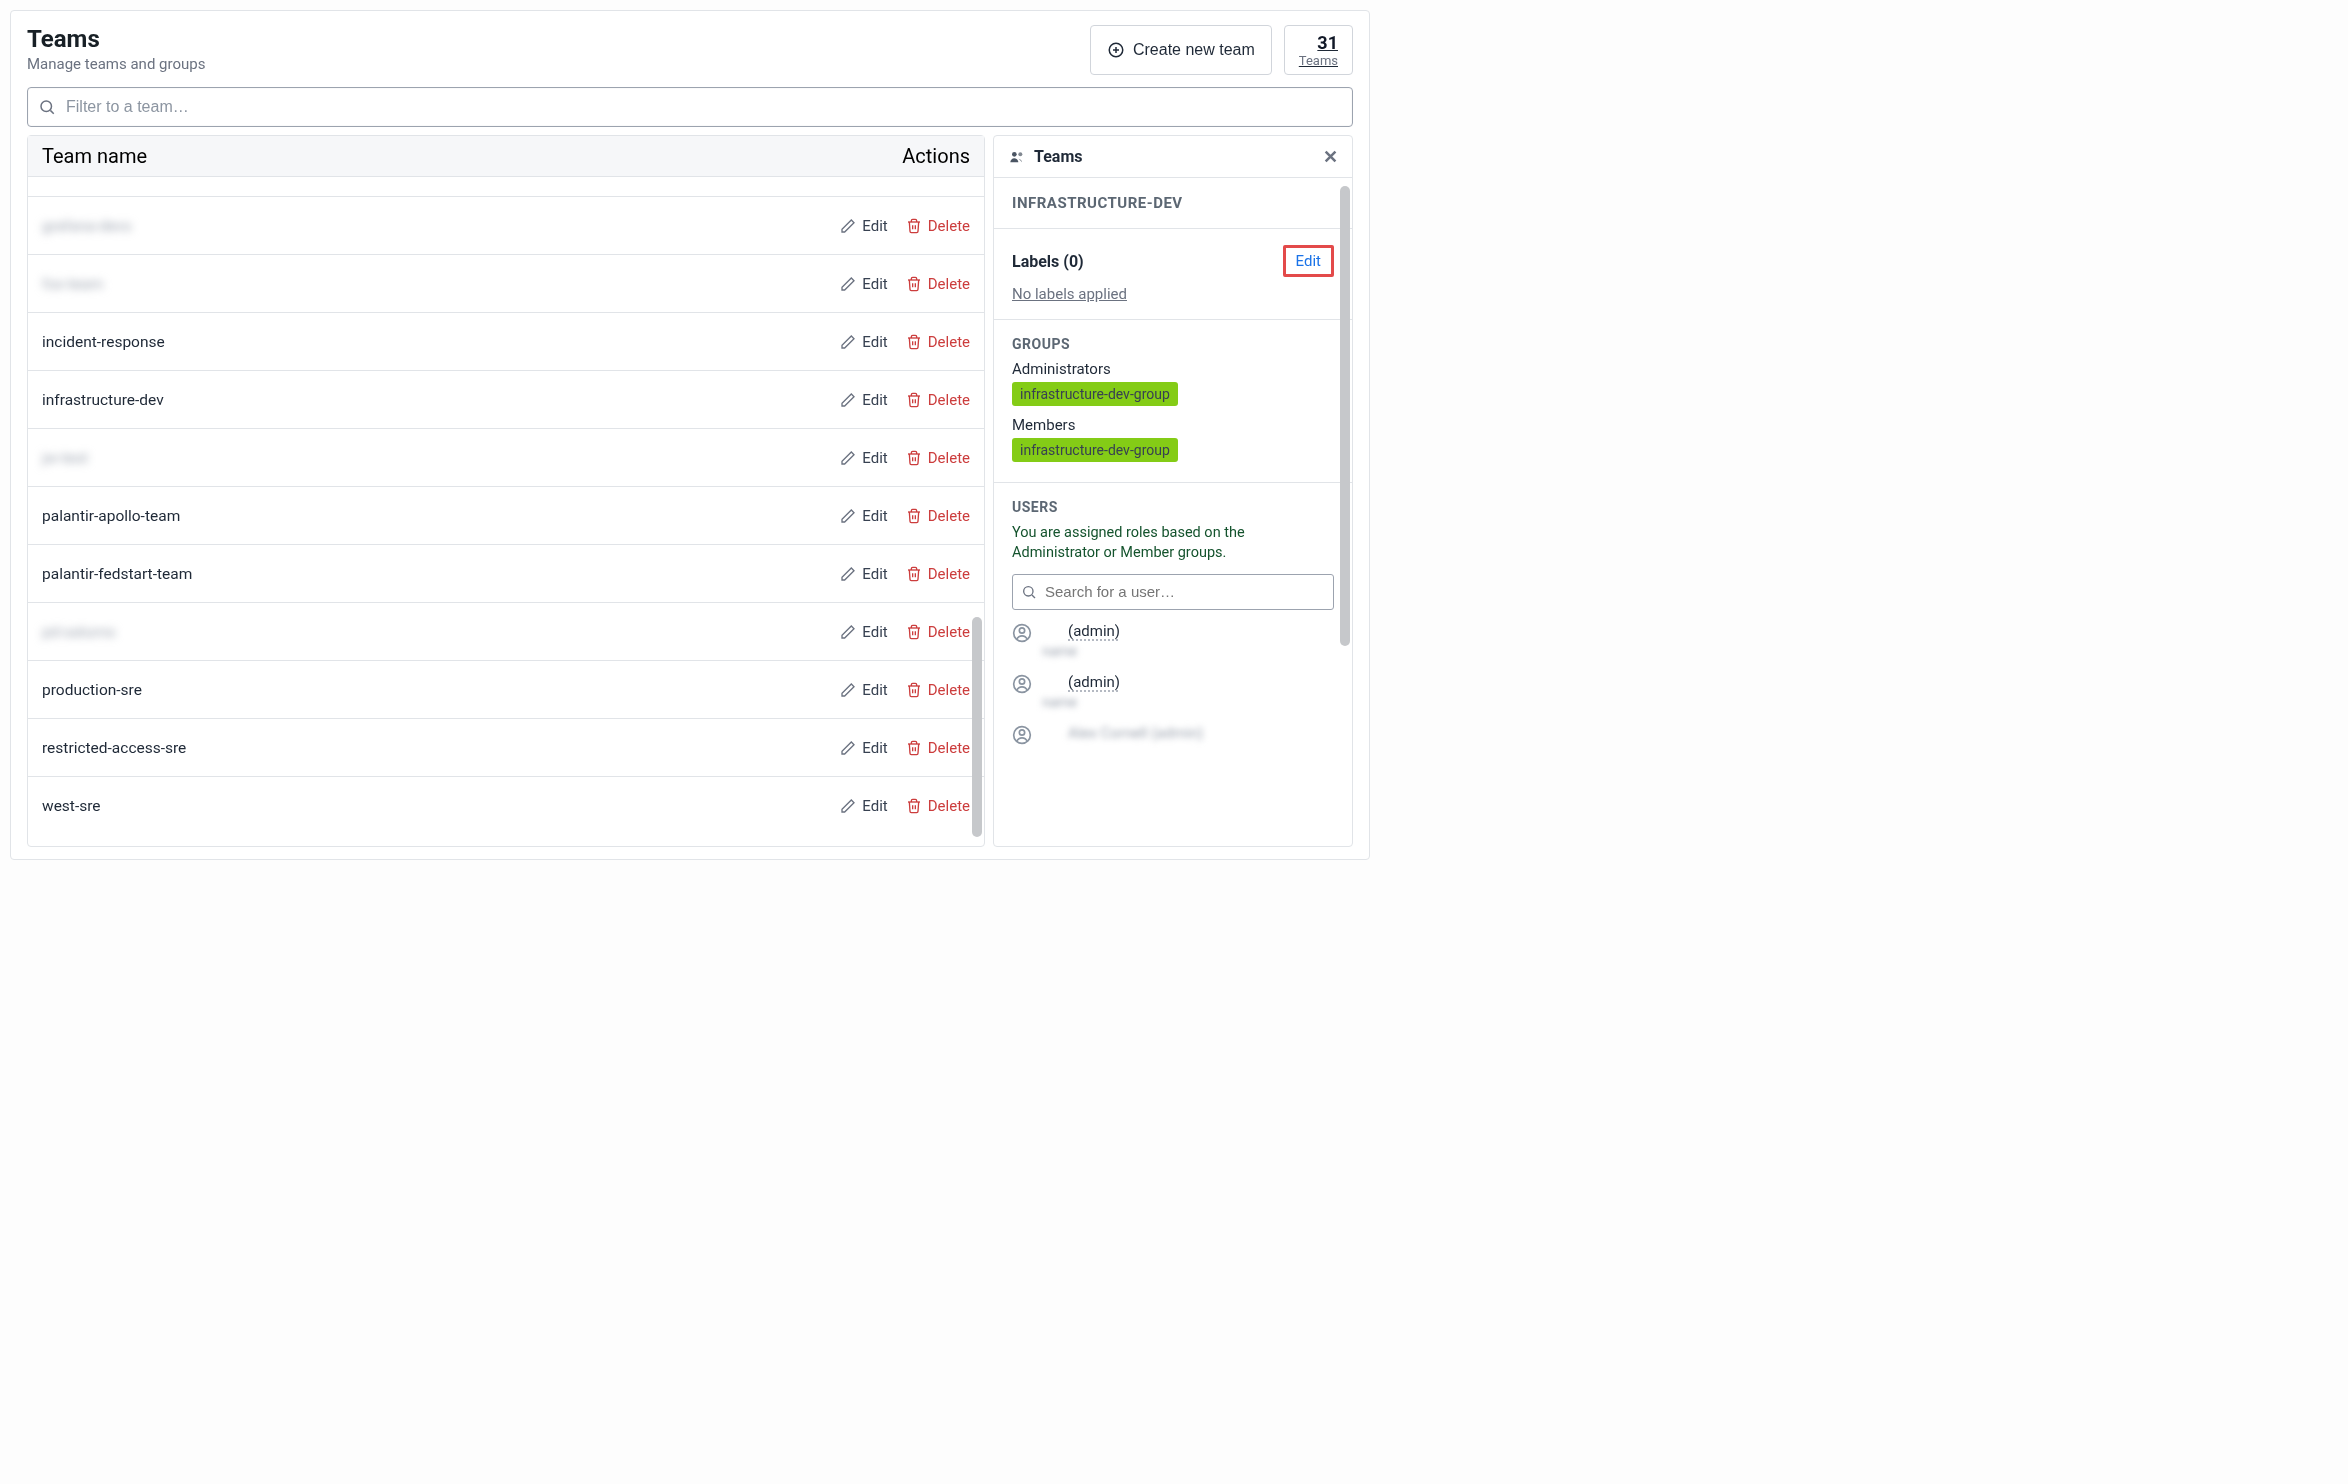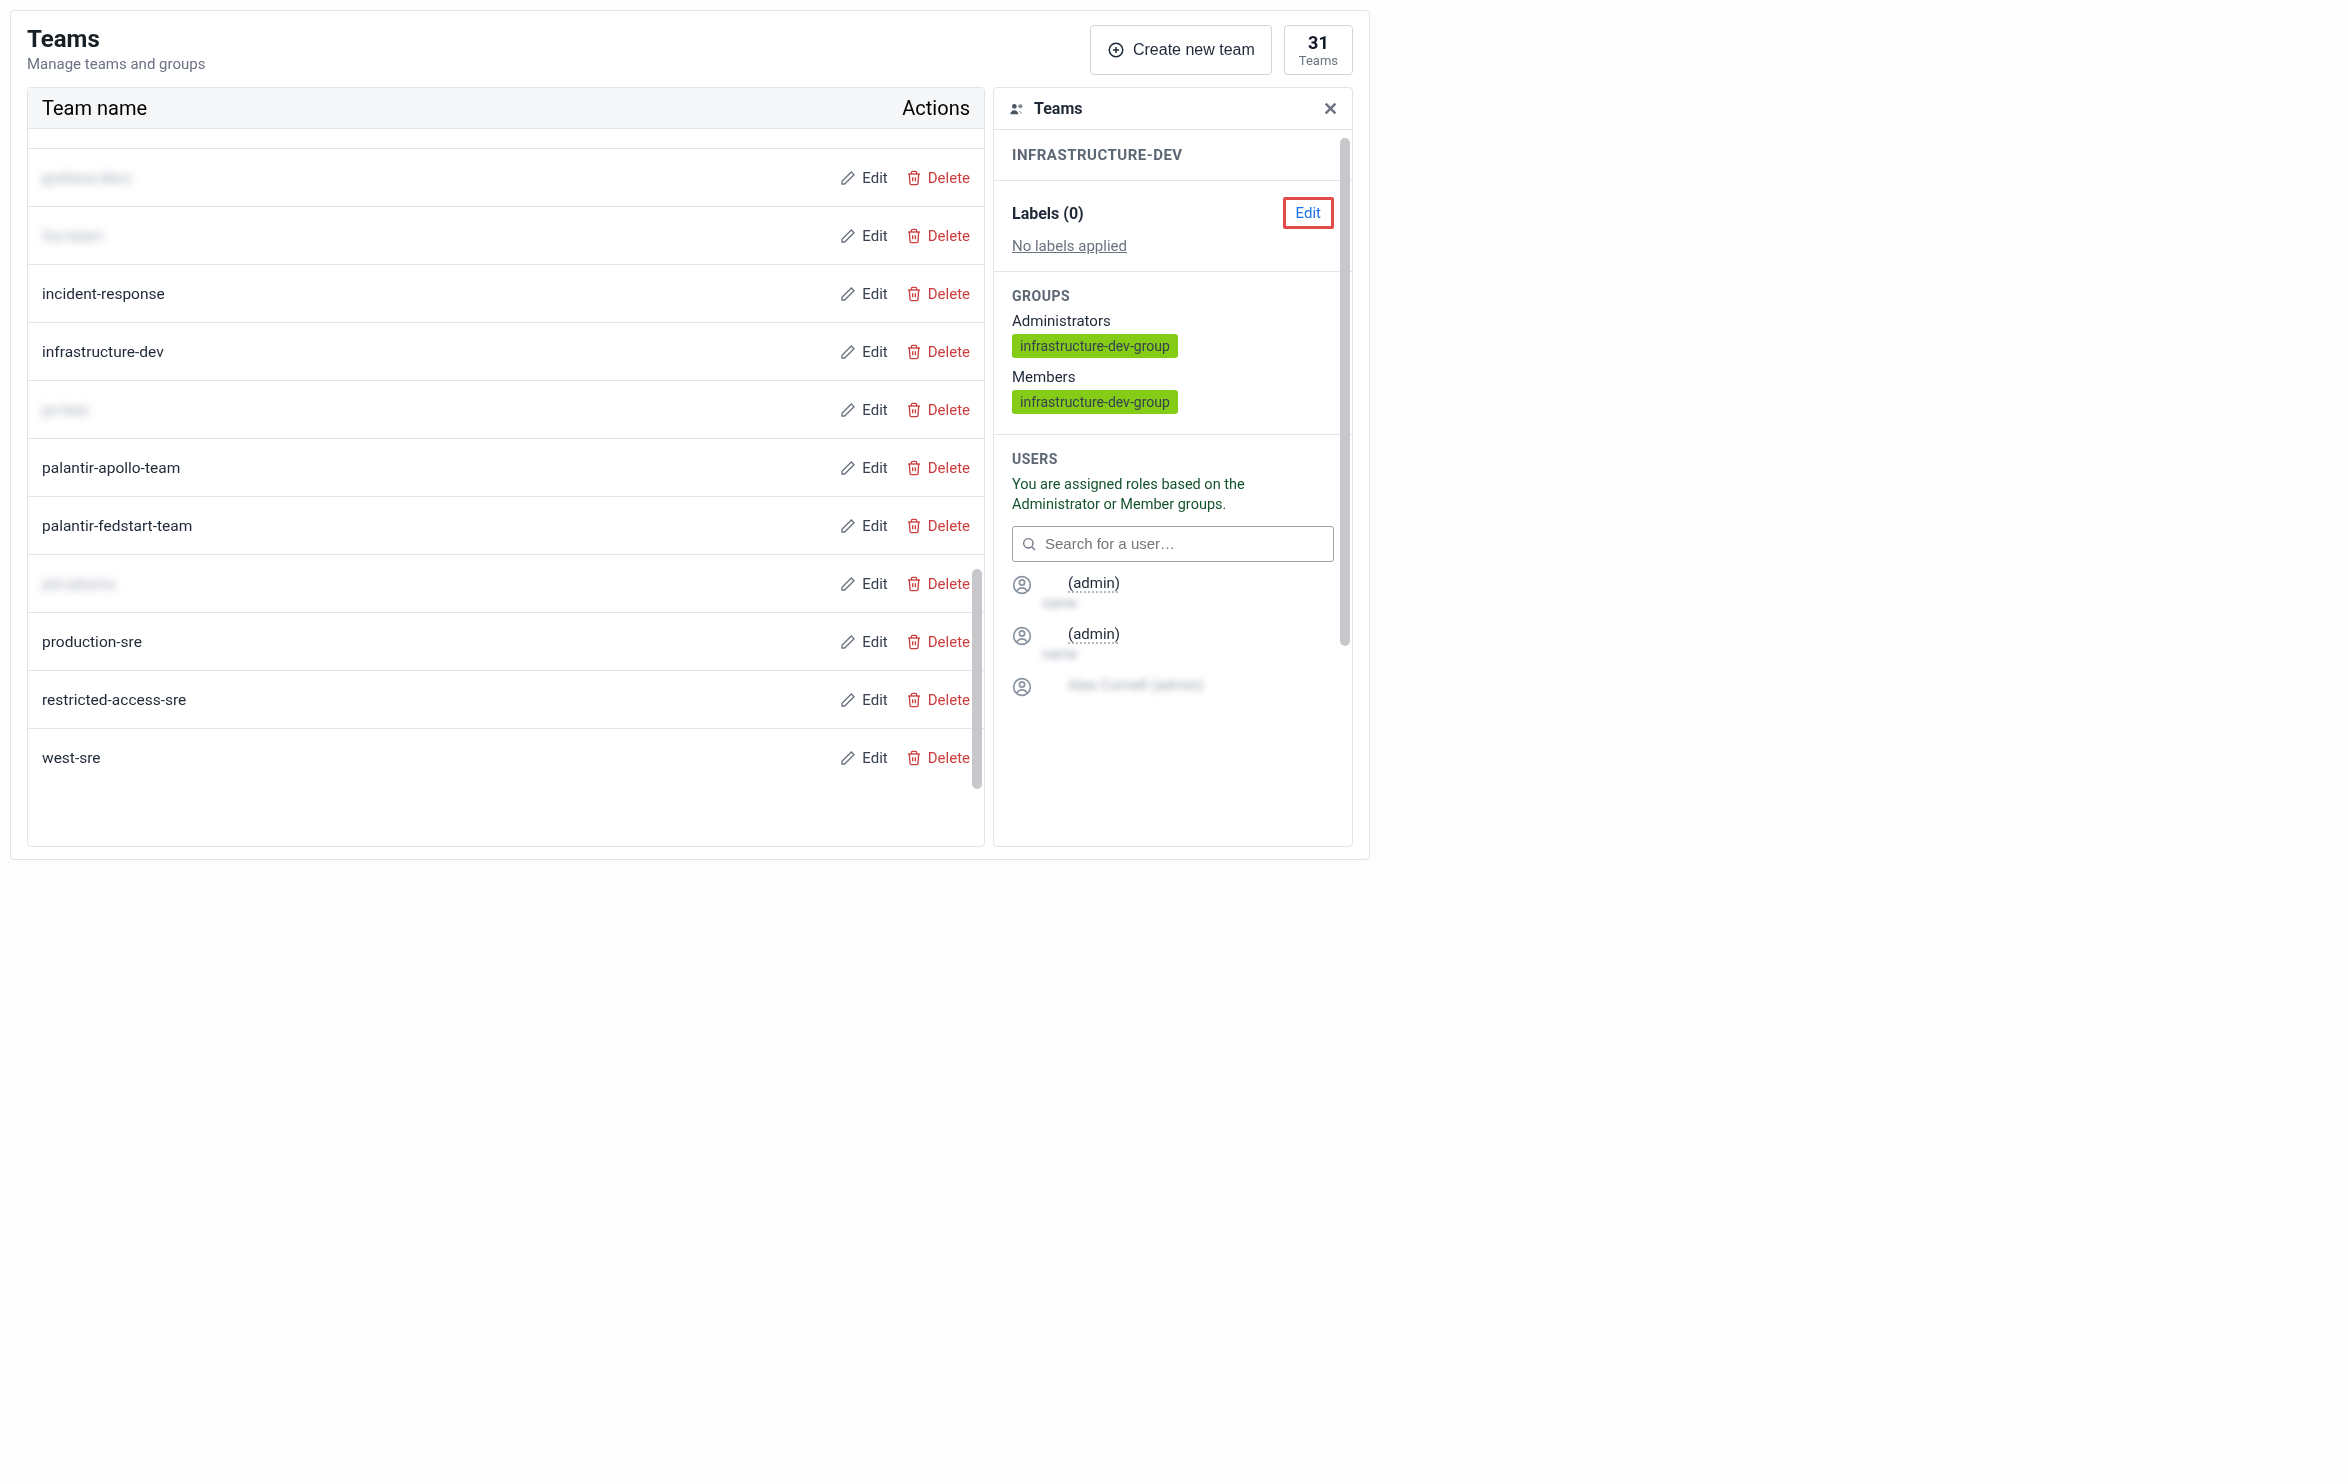--- a/index.html
+++ b/index.html
@@ -8,21 +8,21 @@
   .panel { border: 1px solid #e1e4e8; border-radius: 4px; background: #fff; height: 100%; display: flex; flex-direction: column; }
 
   
   .header { display: flex; align-items: flex-start; padding: 14px 16px 12px 16px; }
   .header-titles { flex: 1; }
   .page-title { font-size: 24px; font-weight: 700; color: #182026; margin: 0 0 2px 0; }
   .page-subtitle { font-size: 15px; color: #6b7280; margin: 0; }
   .header-right { display: flex; gap: 12px; align-items: stretch; }
   .btn { display: inline-flex; align-items: center; gap: 8px; border: 1px solid #d1d5db; background: #fff; border-radius: 4px; padding: 10px 16px; font-size: 16px; color: #1f2937; cursor: pointer; }
   .btn svg { width: 18px; height: 18px; }
-  .count-card { border: 1px solid #d1d5db; border-radius: 4px; padding: 6px 14px; text-align: center; min-width: 60px; }
+  .count-card { border: 1px solid #d1d5db; border-radius: 4px; padding: 6px 14px; text-align: right; min-width: 60px; text-decoration: underline; }
   .count-num { font-size: 18px; font-weight: 700; color: #111827; }
   .count-label { font-size: 13px; color: #6b7280; }
 
   
   .filter-wrap { padding: 0 16px 8px 16px; }
   .filter-input { width: 100%; display: flex; align-items: center; border: 1px solid #9ca3af; border-radius: 4px; height: 40px; padding: 0 10px; box-shadow: 0 0 0 1px rgba(0,0,0,0.02) inset; }
   .filter-input svg { width: 18px; height: 18px; color: #6b7280; margin-right: 8px; flex-shrink: 0; }
   .filter-input input { flex: 1; border: none; outline: none; font-size: 16px; background: transparent; }
   .filter-input input::placeholder { color: #8c95a1; }
 
@@ -101,20 +101,29 @@
             </svg>
           <span>Create new team</span>
         </button>
         <div class="count-card">
           <div class="count-num">31</div>
           <div class="count-label">Teams</div>
         </div>
       </div>
     </div>
 
+    <div class="filter-wrap">
+      <div class="filter-input">
+        <svg viewBox="0 0 24 24" fill="none" stroke="currentColor" stroke-width="2">
+            <circle cx="11" cy="11" r="7"></circle>
+            <line x1="21" y1="21" x2="16.5" y2="16.5"></line>
+          </svg>
+        <input type="text" placeholder="Filter to a team…" style="">
+      </div>
+    </div>
 
     <div class="body">
 
       <div class="table-wrap">
         <div class="table-head">
           <div class="th-name">Team name</div>
           <div class="th-actions">Actions</div>
         </div>
         <div class="table-body">
           <div class="table-rows" id="rows">

